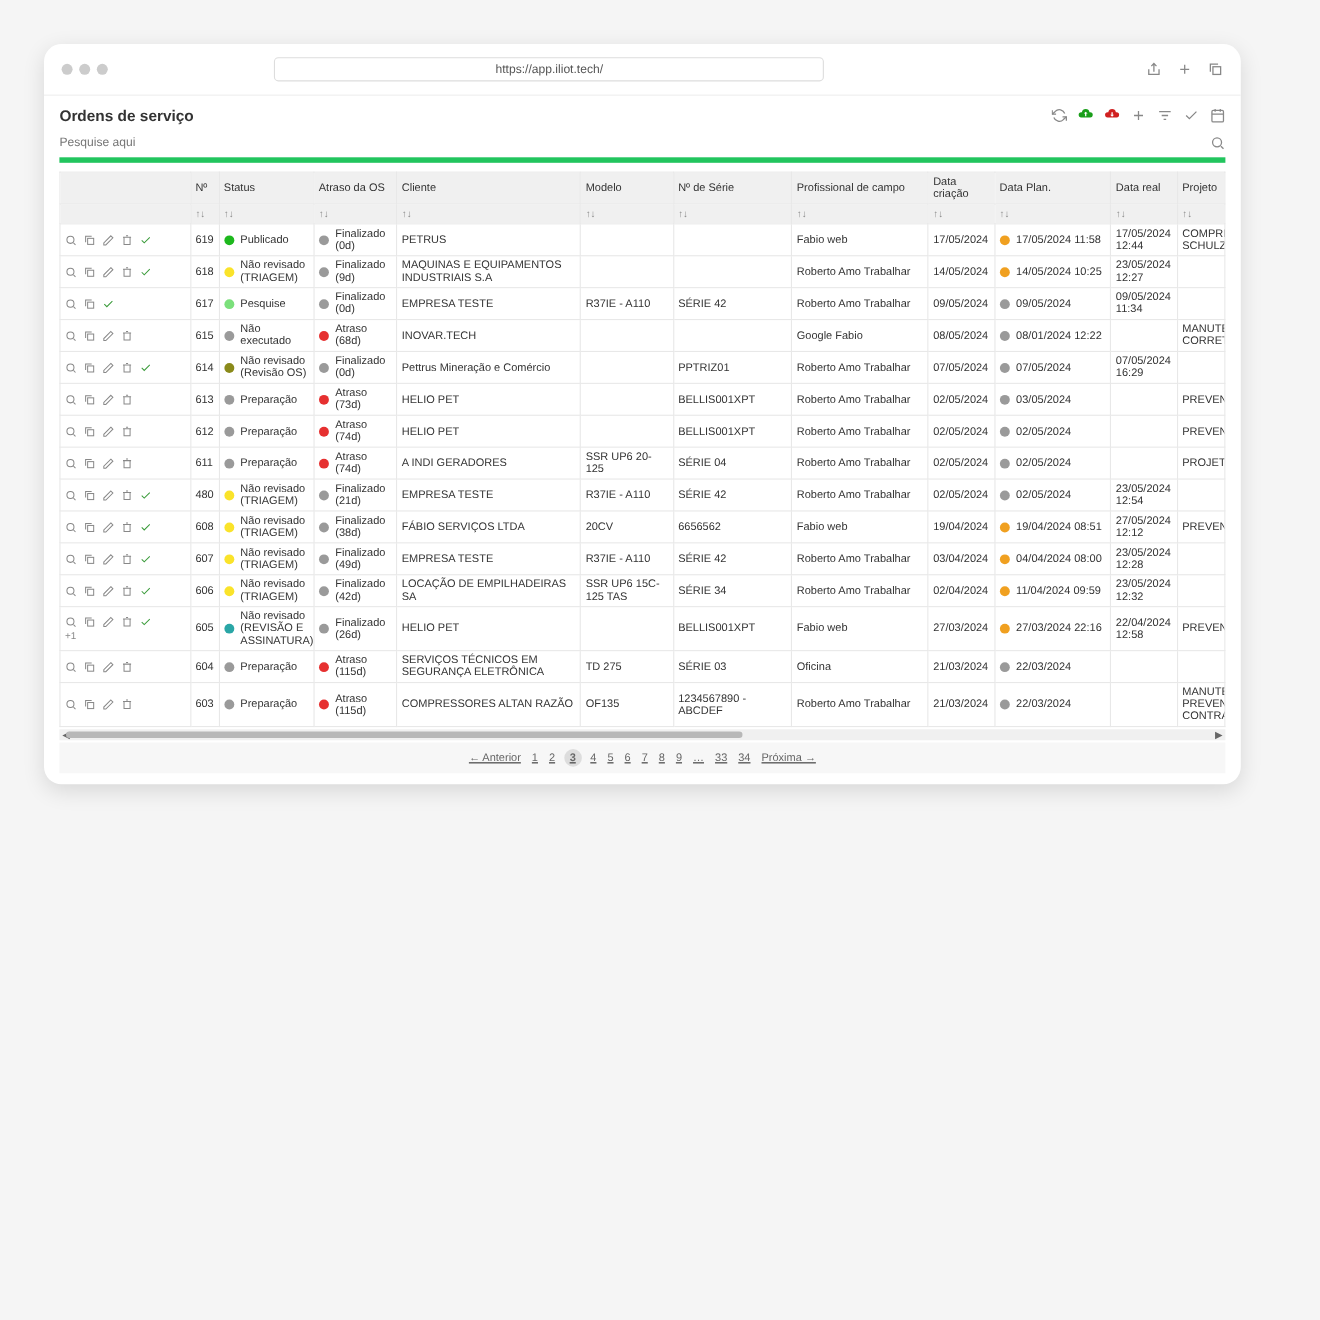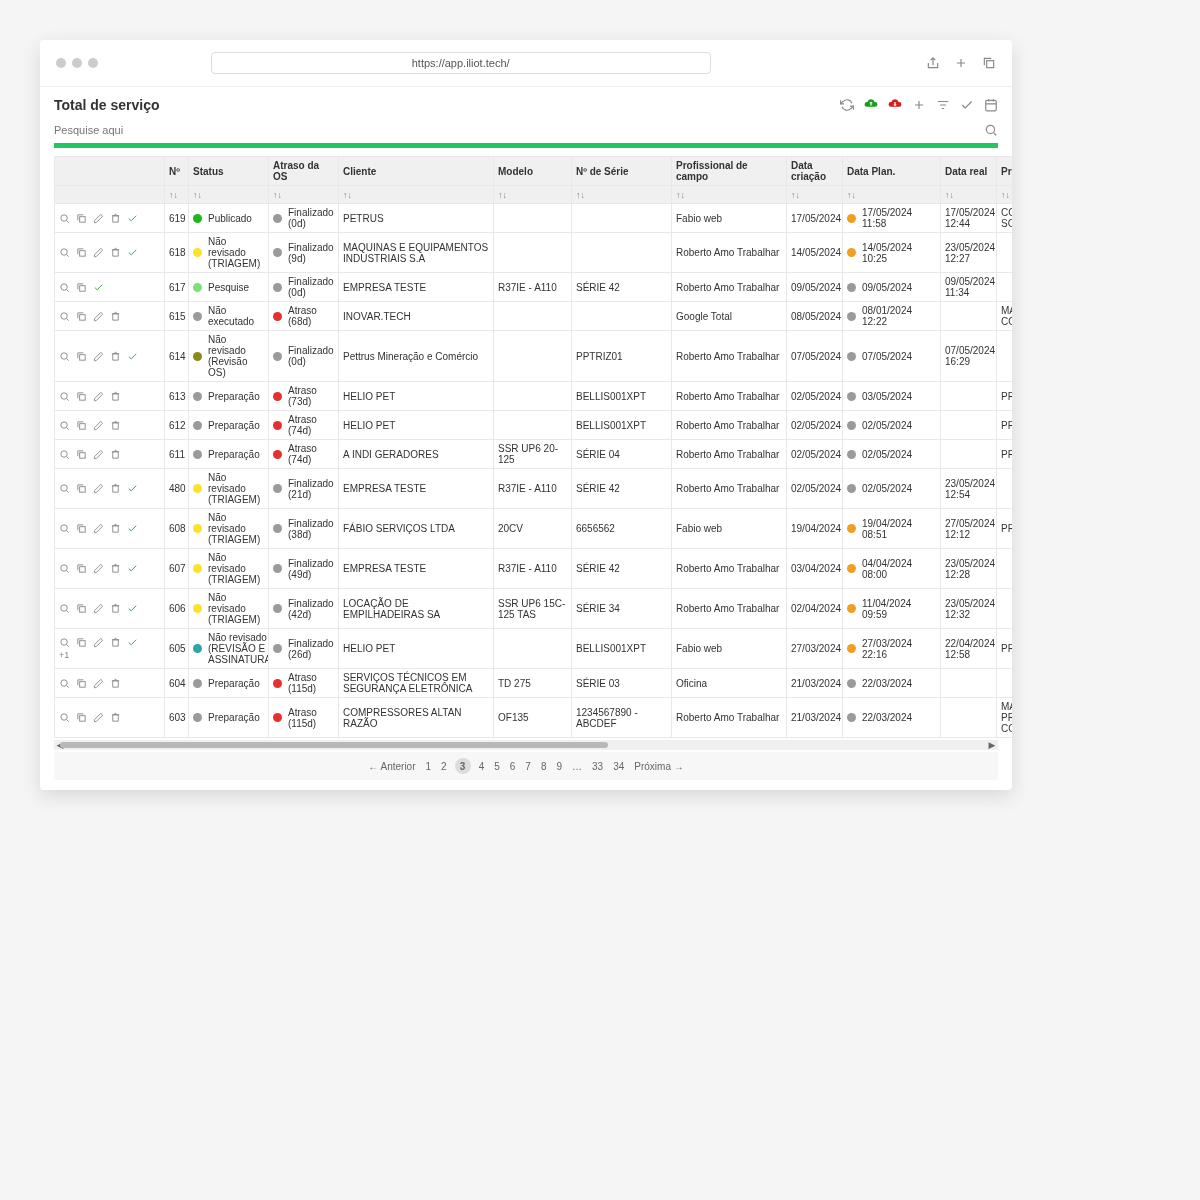--- a/index.html
+++ b/index.html
@@ -1,47 +1,47 @@
 <!DOCTYPE html>
 <html><head>
 <meta charset="utf-8">
 <style>
 * { margin:0; padding:0; box-sizing:border-box; }
 body { background:#f5f5f5; font-family:-apple-system,BlinkMacSystemFont,'Segoe UI',sans-serif; padding:40px; }
-.window { width:972px; background:#fff; border-radius:4px; box-shadow:0 6px 20px rgba(0,0,0,0.12); overflow:hidden; }
+.window { width:1088px; background:#fff; border-radius:16px; box-shadow:0 6px 20px rgba(0,0,0,0.12); overflow:hidden; }
 .browser-bar { display:flex; align-items:center; padding:12px 16px; gap:10px; border-bottom:1px solid #eee; }
 .traffic { display:flex; gap:6px; }
 .dot { width:10px; height:10px; border-radius:50%; background:#ccc; }
 .addr { flex:1; max-width:500px; margin:0 auto; border:1px solid #ddd; border-radius:4px; padding:4px 8px; font-size:11px; color:#555; text-align:center; }
 .bar-icons { display:flex; gap:14px; margin-left:auto; color:#888; }
 .bar-icons svg { width:14px; height:14px; }
 .content { padding:10px 14px; font-size:11px; color:#333; }
 .page-header { display:flex; align-items:center; justify-content:space-between; margin-bottom:6px; }
 .page-header h1 { font-size:14px; font-weight:600; }
 .toolbar { display:flex; gap:10px; align-items:center; }
 .toolbar svg { width:14px; height:14px; cursor:pointer; }
 .search-row { display:flex; align-items:center; border-bottom:5px solid #22c55e; padding:4px 0 6px; margin-bottom:8px; }
 .search-row input { flex:1; border:none; outline:none; font-size:11px; color:#999; }
 .search-row svg { width:14px; height:14px; color:#888; }
 .total-row { display:flex; gap:60px; font-size:10px; margin-bottom:6px; }
 .total-row .label { font-weight:600; }
 table { width:100%; border-collapse:collapse; font-size:10px; table-layout:fixed; }
 th, td { border:1px solid #e8e8e8; padding:3px 4px; text-align:left; vertical-align:middle; overflow:hidden; }
-th { background:#f0f0f0; font-weight:700; }
+th { background:#f0f0f0; font-weight:400; }
 .sort { color:#888; font-size:9px; }
 .status-dot { width:9px; height:9px; border-radius:50%; display:inline-block; margin-right:3px; flex-shrink:0; }
 .cell-flex { display:flex; align-items:center; gap:3px; }
 .action-icons { display:flex; gap:6px; align-items:center; }
 .action-icons svg { width:11px; height:11px; color:#888; cursor:pointer; }
 .action-icons svg.check { color:#3a9b3a; }
 .extra-badge { font-size:9px; color:#888; margin-top:2px; }
 .scroll-bar { height:10px; background:#f0f0f0; position:relative; margin-top:2px; }
 .scroll-thumb { position:absolute; left:6px; top:2px; height:6px; width:58%; background:#b8b8b8; border-radius:3px; }
 .scroll-arrow { position:absolute; top:0; font-size:9px; color:#666; width:12px; text-align:center; }
-.pagination { display:flex; justify-content:center; align-items:center; gap:6px; padding:6px; font-size:10px; background:#f7f7f7; margin-top:2px; }
+.pagination { display:flex; justify-content:center; align-items:center; gap:6px; padding:6px; font-size:10px; background:#f7f7f7; margin-top:2px;text-decoration:underline; }
 .pagination span { cursor:pointer; color:#666; padding:0 2px; }
 .pagination .current { background:#ddd; border-radius:50%; width:16px; height:16px; display:inline-flex; align-items:center; justify-content:center; font-weight:600; }
 .c-verde{background:#1db81d}.c-verde-claro{background:#7be07b}.c-amarelo{background:#fae32a}.c-cinza{background:#9a9a9a}.c-vermelho{background:#e63030}.c-laranja{background:#f0a020}.c-oliva{background:#8a8a1a}.c-teal{background:#2aa6a6}
 </style>
 </head>
 <body>
 
 <div class="window">
   <div class="browser-bar">
     <div class="traffic">
@@ -59,21 +59,21 @@
         </svg>
       <svg viewBox="0 0 24 24" fill="none" stroke="currentColor" stroke-width="2">
           <rect x="8" y="8" width="12" height="12"></rect>
           <path d="M4 16V4h12"></path>
         </svg>
     </div>
   </div>
 
   <div class="content">
     <div class="page-header">
-      <h1>Total de serviço</h1>
+      <h1>Ordens de serviço</h1>
       <div class="toolbar">
         <svg viewBox="0 0 24 24" fill="none" stroke="#888" stroke-width="2">
             <path d="M1 4v6h6M23 20v-6h-6"></path>
             <path d="M20.49 9A9 9 0 005.64 5.64L1 10m22 4l-4.64 4.36A9 9 0 013.51 15"></path>
           </svg>
         <svg viewBox="0 0 24 24" fill="#1a9e1a">
             <path d="M12 2a6 6 0 00-5.9 5H5a4 4 0 000 8h14a4 4 0 000-8h-1.1A6 6 0 0012 2z"></path>
             <path d="M12 6l-3 3h2v4h2v-4h2l-3-3z" fill="#fff"></path>
           </svg>
         <svg viewBox="0 0 24 24" fill="#d02020">
@@ -320,21 +320,21 @@
             </td>
             <td>
               <div class="cell-flex">
                 <span class="status-dot c-vermelho"></span>
                 <span>Atraso (68d)</span>
               </div>
             </td>
             <td>INOVAR.TECH</td>
             <td></td>
             <td></td>
-            <td>Google Total</td>
+            <td>Google Fabio</td>
             <td>08/05/2024</td>
             <td>
               <div class="cell-flex">
                 <span class="status-dot c-cinza"></span>
                 <span>08/01/2024 12:22</span>
               </div>
             </td>
             <td></td>
             <td>MANUTENÇÃO CORRETIVA</td>
           </tr>

